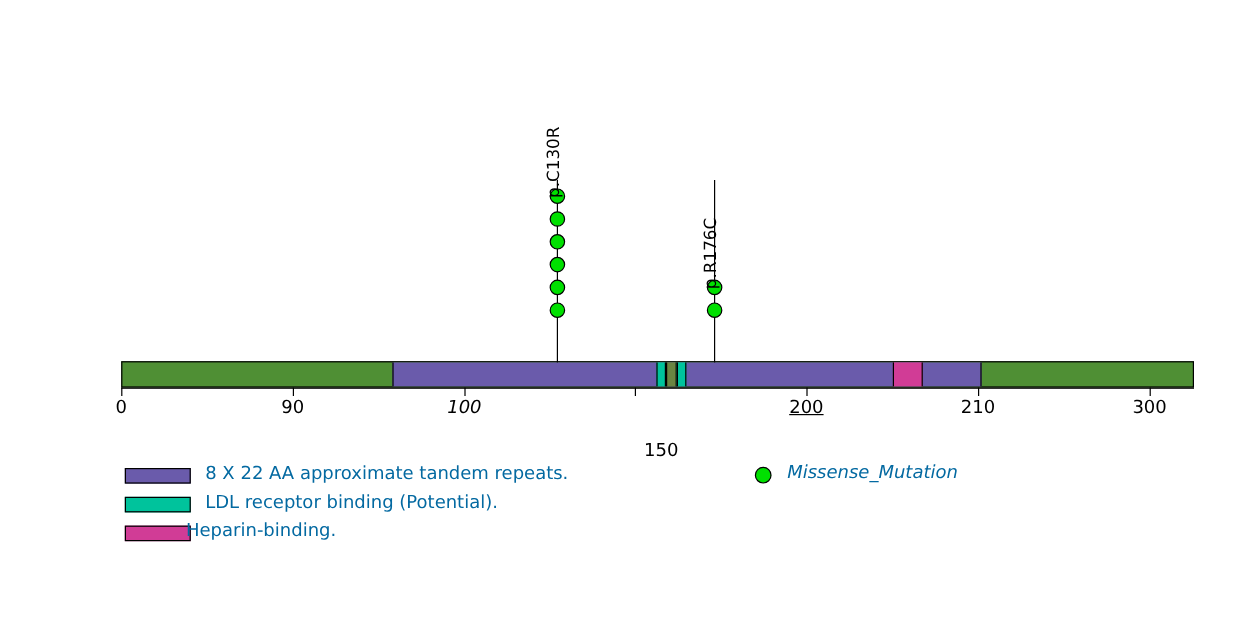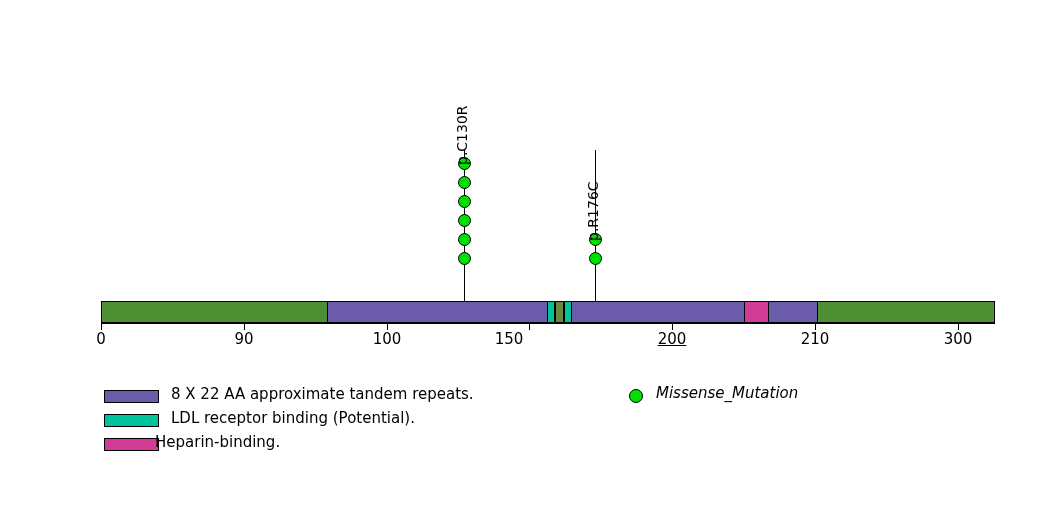--- a/index.html
+++ b/index.html
@@ -99,21 +99,21 @@
     width: 55px;
     height: 13px;
     box-sizing: border-box;
     border: 1px solid #000000;
   }
   .legend-text {
     position: absolute;
     font-size: 15px;
     line-height: 17px;
     white-space: nowrap;
-    color: #000000;
+    color: #0369a1;
   }
   .legend-dot {
     position: absolute;
     width: 14px;
     height: 14px;
     border-radius: 50%;
     background: #00e000;
     border: 1px solid #000000;
     box-sizing: border-box;
   }
@@ -133,23 +133,23 @@
       </div>
   </div>
 
   <div class="axis-line"></div>
   <div id="axis-layer">
       <div class="tick" style="left: 101px;"></div>
       <div class="tick-label" style="left: 71px;">0</div>
       <div class="tick" style="left: 244px;"></div>
       <div class="tick-label" style="left: 214px;">90</div>
       <div class="tick" style="left: 387px;"></div>
-      <div class="tick-label" style="left: 357px;">100</div>
+      <div class="tick-label" style="left: 357px; font-style: italic;">100</div>
       <div class="tick" style="left: 529px;"></div>
-      <div class="tick-label" style="left: 479px;">150</div>
+      <div class="tick-label" style="left: 521px; margin-top: 36px;">150</div>
       <div class="tick" style="left: 672px;"></div>
       <div class="tick-label" style="left: 642px; text-decoration: underline;">200</div>
       <div class="tick" style="left: 815px;"></div>
       <div class="tick-label" style="left: 785px;">210</div>
       <div class="tick" style="left: 958px;"></div>
       <div class="tick-label" style="left: 928px;">300</div>
     </div>
 
   <div id="lollipop-layer">
       <div class="stem" style="left: 464px; top: 150px; height: 152px;"></div>

